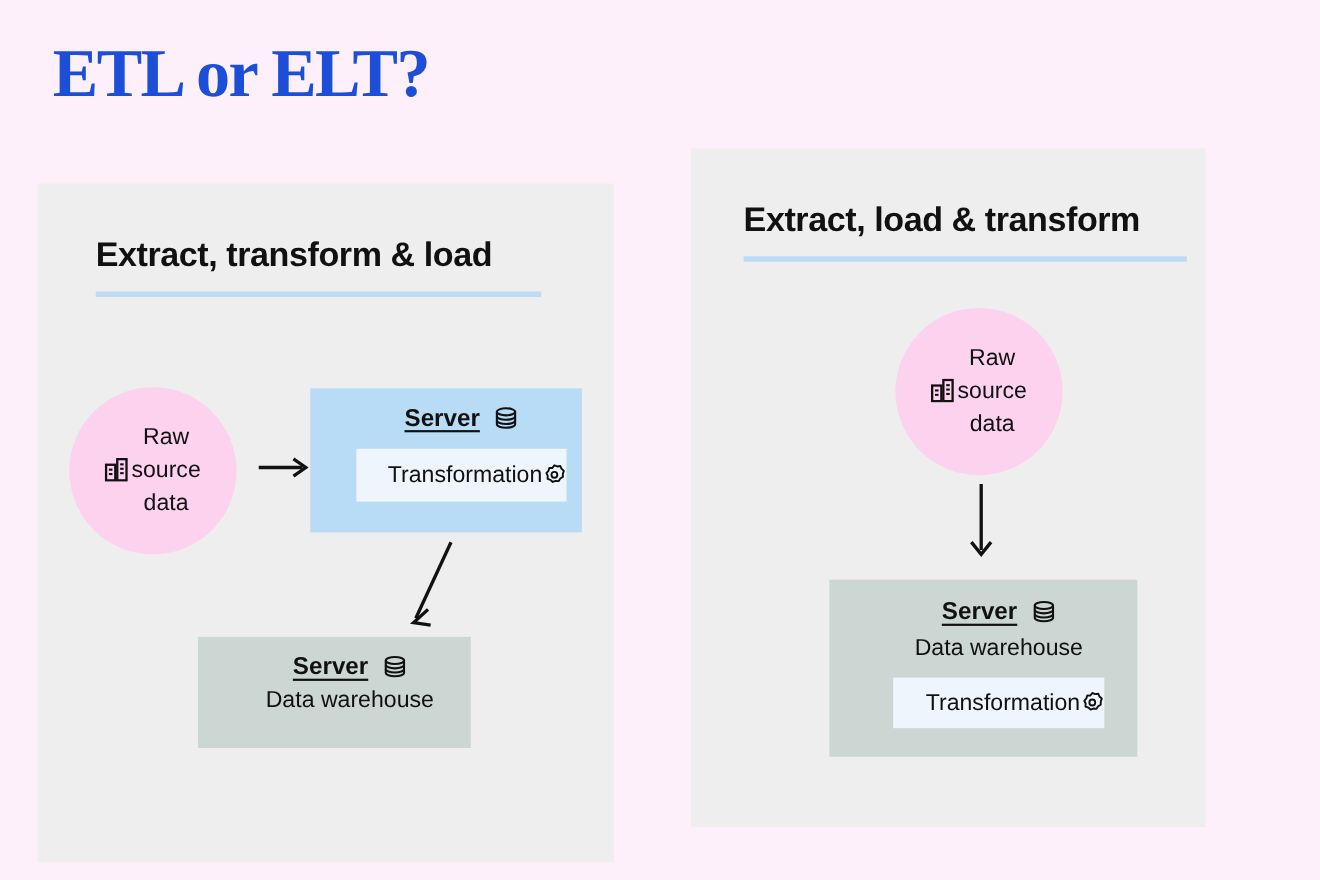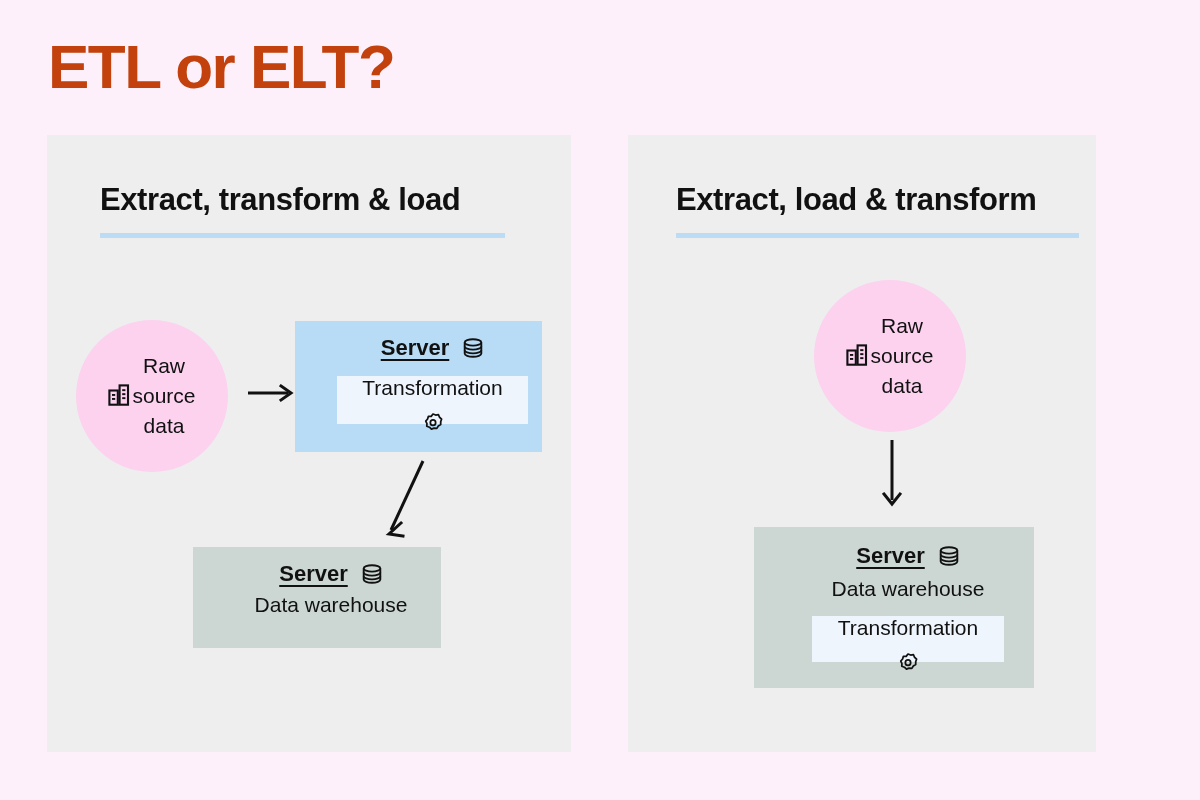--- a/index.html
+++ b/index.html
@@ -17,32 +17,33 @@
   }
 
   .page-title {
     position: absolute;
     left: 48px;
     top: 36px;
     font-size: 62px;
     font-weight: 700;
     letter-spacing: -1.5px;
     line-height: 1.0;
-    color: #c2410c;
+    color: #1d4ed8;
     white-space: nowrap;
+    font-family: Liberation Serif, serif;
   }
 
   
   .panel {
     position: absolute;
     background: #eeeeee;
     top: 135px;
     height: 617px;
   }
-  .panel-left  { left: 47px;  width: 524px; }
+  .panel-left  { left: 34px;  width: 524px; margin-top: 32px; }
   .panel-right { left: 628px; width: 468px; }
 
   .panel-heading {
     position: absolute;
     top: 47px;
     font-size: 31px;
     font-weight: 700;
     letter-spacing: -0.4px;
     color: #111111;
     white-space: nowrap;
@@ -118,24 +119,22 @@
     font-weight: 400;
     text-align: center;
     color: #111111;
   }
   .db-icon { line-height: 0; }
 
   .transform-chip {
     background: #eef5fc;
     display: flex;
     align-items: center;
-    justify-content: space-between;
-    gap: 12px;
+    justify-content: flex-end;
     box-sizing: border-box;
-    flex-direction: column;
   }
   .transform-label {
     font-size: 21px;
     font-weight: 400;
     color: #111111;
   }
   .gear-icon { line-height: 0; }
 
   
   .server-box-blue {

